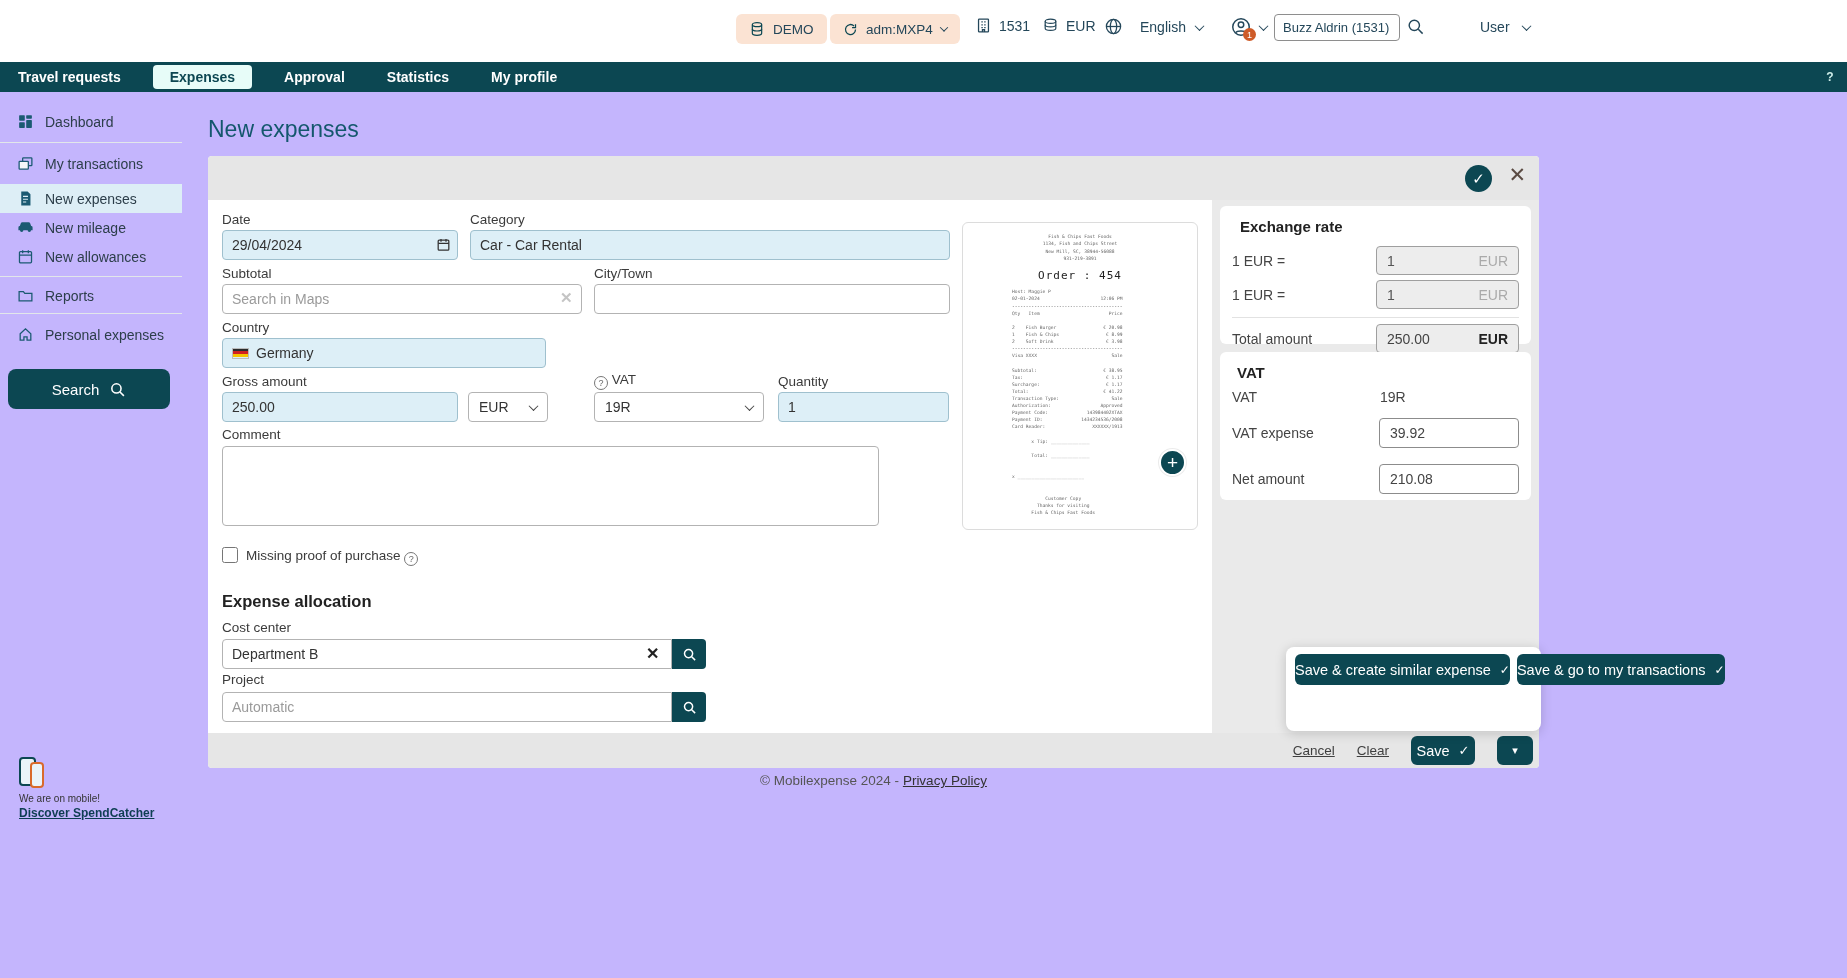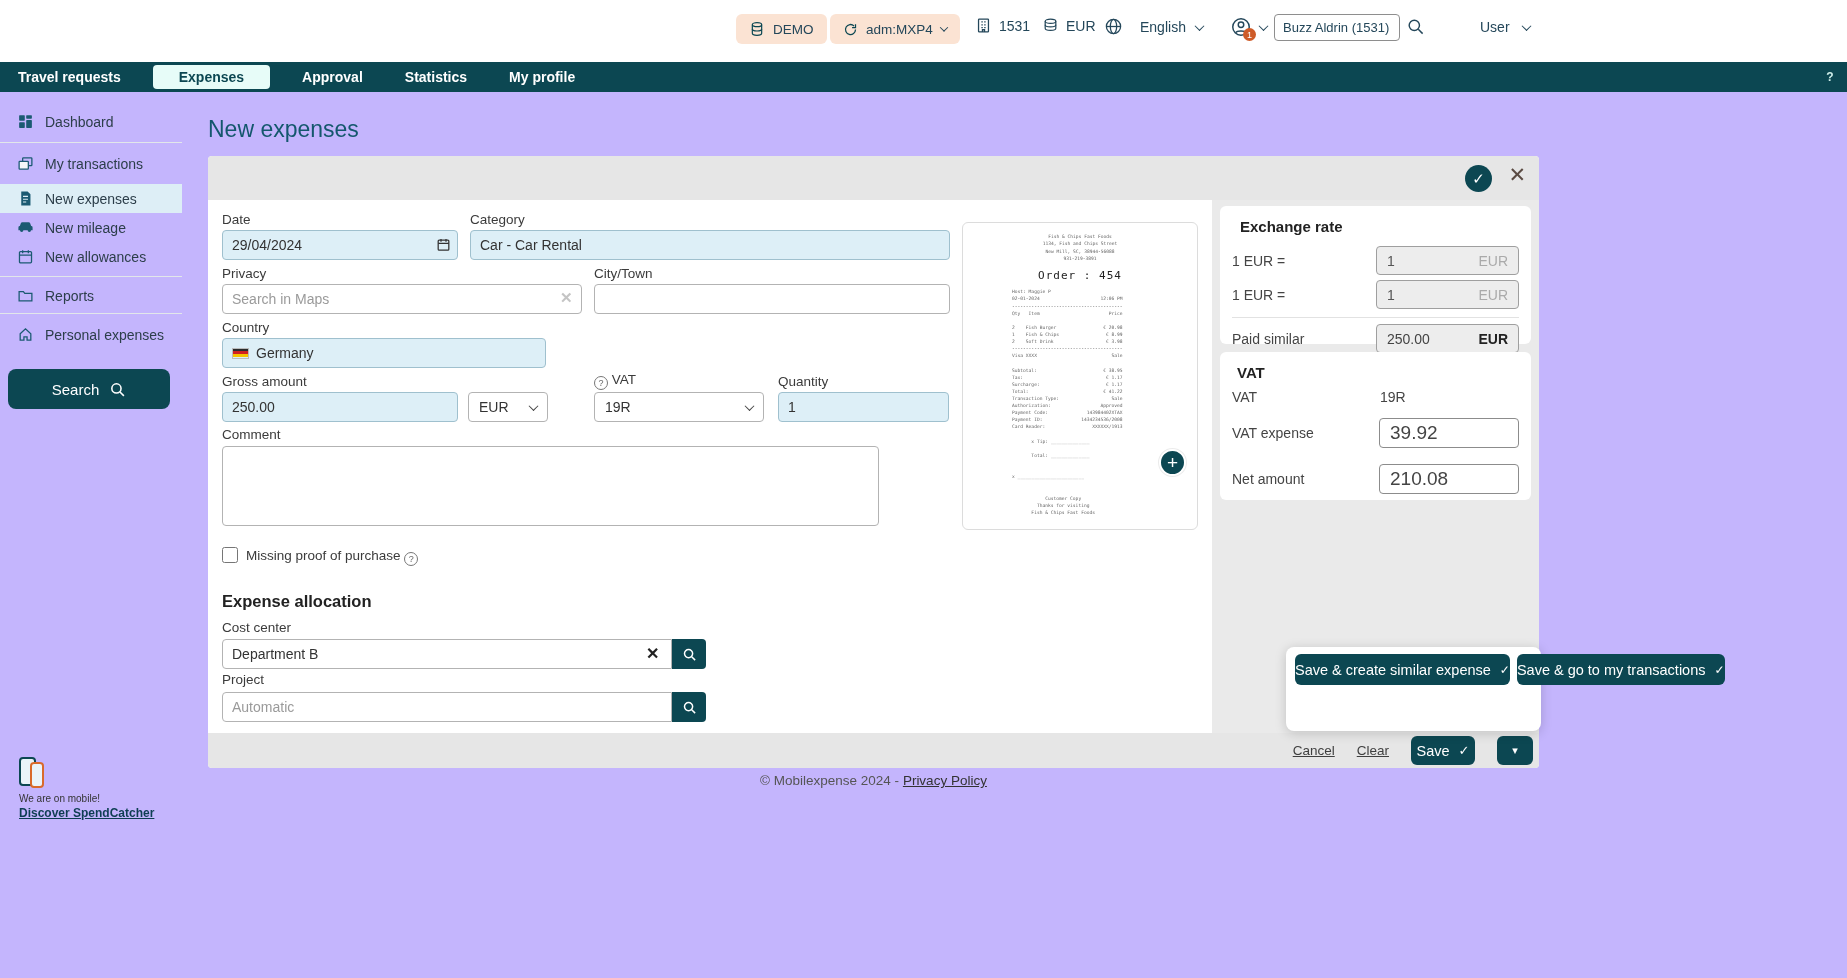--- a/index.html
+++ b/index.html
@@ -28,21 +28,21 @@
   }
   .notif-badge {
     position:absolute; right:-4px; bottom:-3px; width:13px; height:13px; border-radius:50%;
     background:#ce5b28; color:#fff; font-size:9px; display:flex; align-items:center; justify-content:center;
   }
 
   
   .navbar { position:absolute; left:0; top:62px; width:100%; height:30px; background:#0c4752;
             display:flex; align-items:center; padding-left:8px; }
   .nav-tab { color:#fff; font-size:14px; font-weight:700; padding:4px 10px; cursor:pointer; white-space:nowrap; }
-  .nav-tab.active { background:#e7fcf8; color:#0c4752; border-radius:4px; padding:4px 26px; }
+  .nav-tab.active { background:#e7fcf8; color:#0c4752; border-radius:4px; padding:4px 17px; }
   .nav-help { position:absolute; right:8px; top:6px; width:18px; height:18px; border-radius:50%;
               border:1.5px solid #cfeeे9; border-color:#cfeee9; color:#cfeee9; font-size:12px; font-weight:700;
               display:flex; align-items:center; justify-content:center; cursor:pointer; }
 
   
   .side-item { position:absolute; left:0; width:182px; height:29px; display:flex; align-items:center;
                gap:11px; padding-left:17px; font-size:14px; color:#2c3e4a; cursor:pointer; }
   .side-item.active { background:#ddeef6; }
   .side-item .ic { width:17px; height:17px; color:#1b5a72; flex:0 0 17px; }
   .side-div { position:absolute; left:0; width:182px; height:1px; background:#e2e7ea; }
@@ -111,21 +111,21 @@
 
   
   .panel-card { position:absolute; left:8px; width:311px; background:#fff; border-radius:6px; }
   .p-head { font-size:15px; font-weight:700; color:#222; }
   .p-label { font-size:14px; color:#444; }
   .x-input { display:flex; align-items:center; justify-content:space-between; height:29px;
              border-radius:4px; padding:0 10px; font-size:14px; }
   .x-input.dis { background:#ededed; border:1px solid #9f9f9f; color:#555; }
   .x-input.dis .suffix { color:#aaa; }
   .x-input .suffix.bold { color:#222; font-weight:700; }
-  .w-input { height:30px; border:1px solid #8c8c8c; border-radius:4px; padding:0 10px; font-size:19px;
+  .w-input { height:30px; border:1px solid #8c8c8c; border-radius:4px; padding:0 10px; font-size:14px;
              color:#444; background:#fff; font-family:"Liberation Sans", sans-serif; }
 
   
   .popup { position:absolute; left:1286px; top:647px; width:255px; height:84px; background:#fff;
            border-radius:8px; box-shadow:0 2px 12px rgba(0,0,0,.18); padding:7px 9px; display:flex;
            flex-direction:row; gap:7px; z-index:5; }
   .teal-btn { background:#0c4752; color:#fff; border:none; border-radius:6px; font-size:14.5px;
               height:31px; display:flex; align-items:center; justify-content:center; gap:9px;
               cursor:pointer; font-family:"Liberation Sans", sans-serif; white-space:nowrap; }
   .link-ul { font-size:13.5px; color:#3f3f3f; text-decoration:underline; cursor:pointer; }
@@ -316,21 +316,21 @@
       <span class="f-label" style="left:14px; top:12px;">Date</span>
       <input class="f-input blue" style="left: 14px; top: 30px; width: 236px;" value="29/04/2024">
       <svg class="in-icon" style="left:228px; top:37px;" width="15" height="15" viewBox="0 0 24 24" fill="none" stroke="#333" stroke-width="2">
           <rect x="3.5" y="5" width="17" height="16" rx="1.5"></rect>
           <path d="M8 3v4.5M16 3v4.5M3.5 10h17"></path>
         </svg>
 
       <span class="f-label" style="left:262px; top:12px;">Category</span>
       <input class="f-input blue" style="left: 262px; top: 30px; width: 480px;" value="Car - Car Rental">
 
-      <span class="f-label" style="left:14px; top:66px;">Privacy</span>
+      <span class="f-label" style="left:14px; top:66px;">Subtotal</span>
       <input class="f-input" style="left: 14px; top: 84px; width: 360px;" placeholder="Search in Maps">
       <span class="in-icon" style="left:352px; top:89px; color:#c4c4c4; font-size:15px; font-weight:700;">✕</span>
 
       <span class="f-label" style="left:386px; top:66px;">City/Town</span>
       <input class="f-input" style="left: 386px; top: 84px; width: 356px;">
 
       <span class="f-label" style="left:14px; top:120px;">Country</span>
       <div class="f-input blue flex" style="left:14px; top:138px; width:324px; position:absolute;">
         <span class="flag">
             <div style="background:#2b2b2b;"></div>
@@ -439,21 +439,21 @@
       </div>
       <div class="flex" style="margin-top:5px; justify-content:space-between;">
         <span class="p-label">1 EUR =</span>
         <div class="x-input dis" style="width:143px;">
           <span>1</span>
           <span class="suffix">EUR</span>
         </div>
       </div>
       <div style="height:1px; background:#e2e2e2; margin:8px 0 6px;"></div>
       <div class="flex" style="justify-content:space-between;">
-        <span class="p-label">Paid similar</span>
+        <span class="p-label">Total amount</span>
         <div class="x-input dis" style="width:143px;">
           <span style="color:#444;">250.00</span>
           <span class="suffix bold">EUR</span>
         </div>
       </div>
     </div>
 
     <div class="panel-card" style="left:1012px; top:196px; height:148px; padding:12px;">
       <div class="p-head" style="margin-left:5px;">VAT</div>
       <div class="flex" style="margin-top:8px;">

